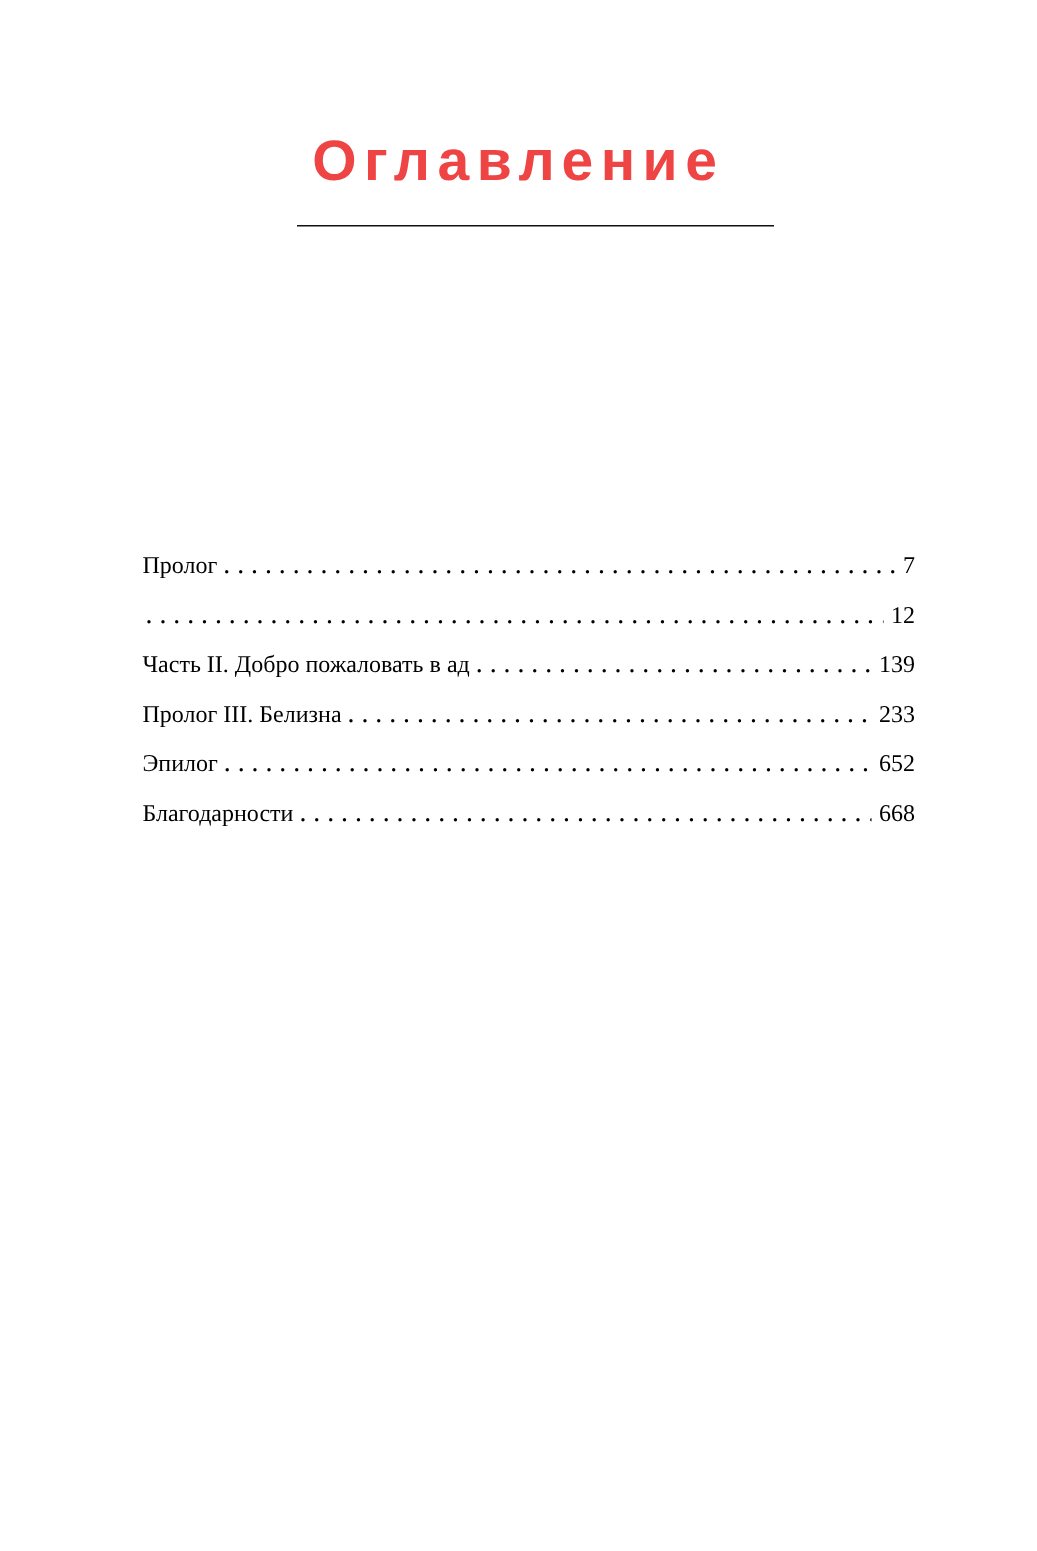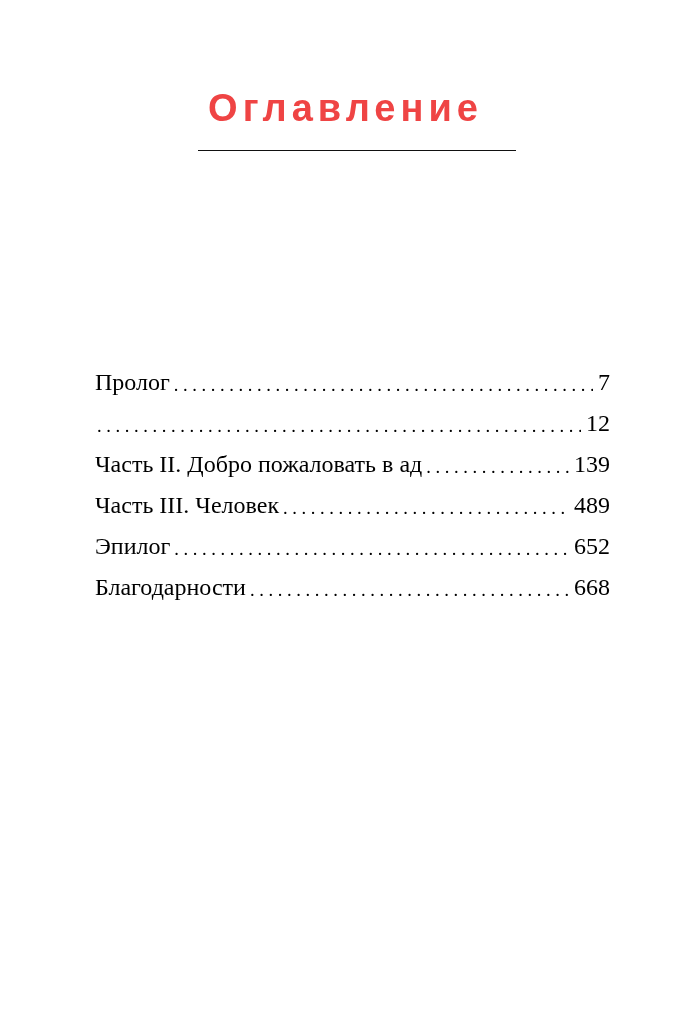--- a/index.html
+++ b/index.html
@@ -52,21 +52,21 @@
   .toc-list {
     position: absolute;
     top: 370px;
     left: 95px;
     width: 515px;
   }
   .toc-row {
     display: flex;
     align-items: flex-end;
     width: 100%;
-    font-size: 24px;
+    font-size: 16px;
     line-height: 1.0;
     margin-bottom: 17px;
     white-space: nowrap;
   }
   .toc-row:last-child { margin-bottom: 10px; }
 
   .toc-label {
     flex: 0 0 auto;
     padding-right: 2px;
   }
@@ -115,23 +115,23 @@
       <span class="toc-page">12</span>
     </div>
 
     <div class="toc-row">
       <span class="toc-label">Часть II. Добро пожаловать в ад</span>
       <span class="toc-dots"></span>
       <span class="toc-page">139</span>
     </div>
 
     <div class="toc-row">
-      <span class="toc-label">Часть III. Человек</span>
+      <span class="toc-label">Пролог III. Белизна</span>
       <span class="toc-dots"></span>
-      <span class="toc-page">489</span>
+      <span class="toc-page">233</span>
     </div>
 
     <div class="toc-row">
       <span class="toc-label">Эпилог</span>
       <span class="toc-dots"></span>
       <span class="toc-page">652</span>
     </div>
 
 
     <div class="toc-row">

